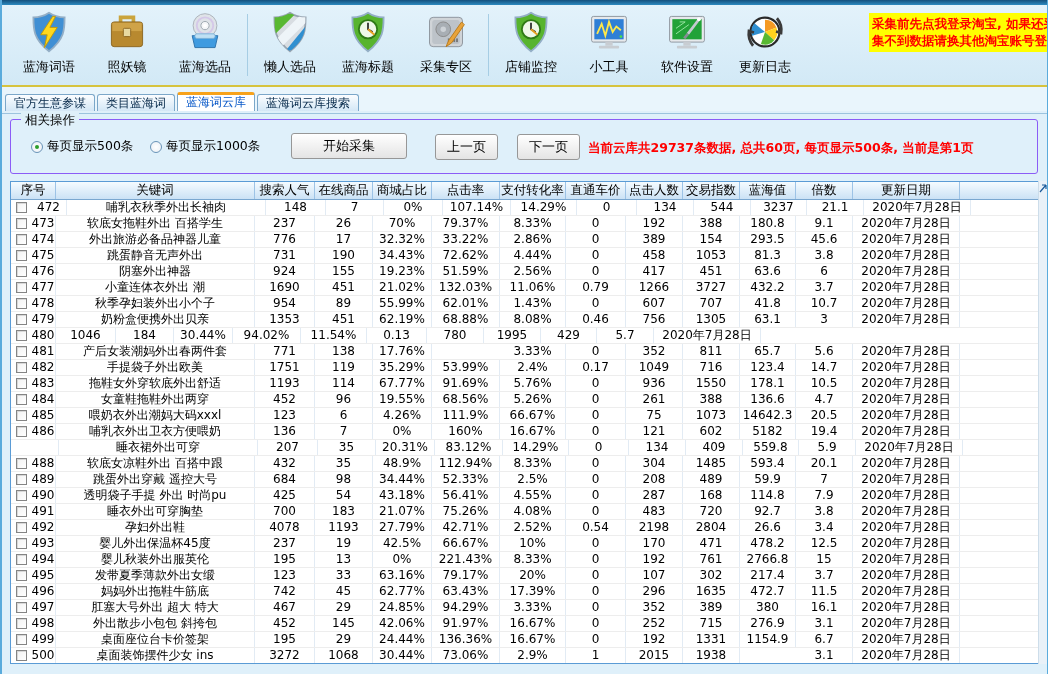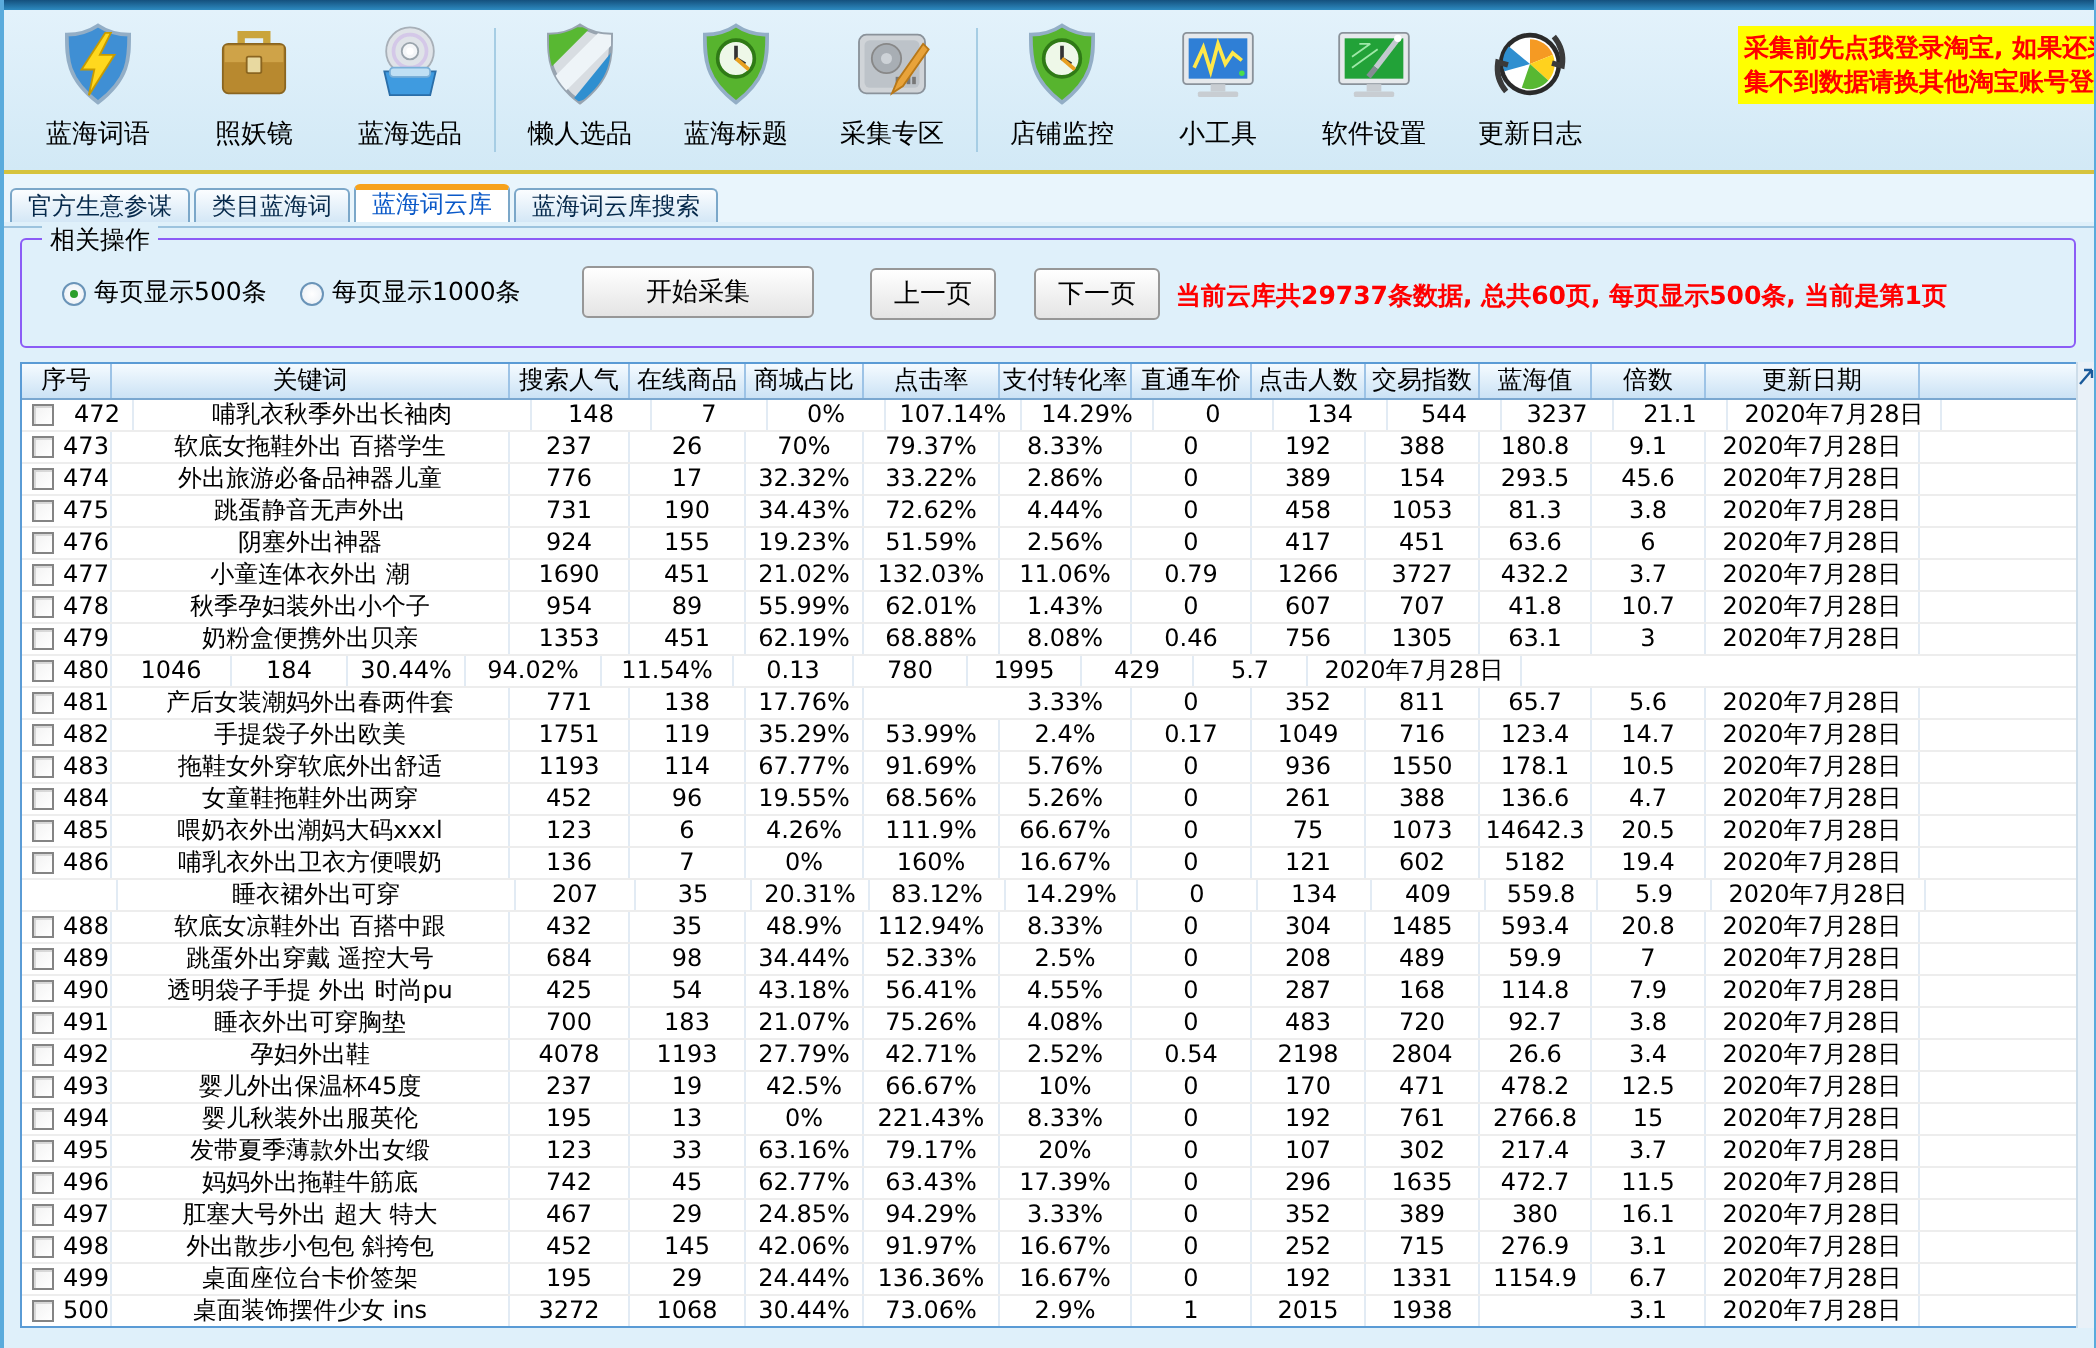--- a/index.html
+++ b/index.html
@@ -530,21 +530,21 @@
             <div class="td" style="width: 199px;">软底女凉鞋外出 百搭中跟</div>
             <div class="td" style="width: 60px;">432</div>
             <div class="td" style="width: 58px;">35</div>
             <div class="td" style="width: 59px;">48.9%</div>
             <div class="td" style="width: 68px;">112.94%</div>
             <div class="td" style="width: 66px;">8.33%</div>
             <div class="td" style="width: 60px;">0</div>
             <div class="td" style="width: 57px;">304</div>
             <div class="td" style="width: 57px;">1485</div>
             <div class="td" style="width: 56px;">593.4</div>
-            <div class="td" style="width: 57px;">20.8</div>
+            <div class="td" style="width: 57px;">20.1</div>
             <div class="td" style="width: 107px;">2020年7月28日</div>
             <div class="td fill"></div>
           </div>
           <div class="tr">
             <div class="td c0" style="width: 45px;">
               <span class="cbx"></span>
               <span class="rownum">489</span>
             </div>
             <div class="td" style="width: 199px;">跳蛋外出穿戴 遥控大号</div>
             <div class="td" style="width: 60px;">684</div>

